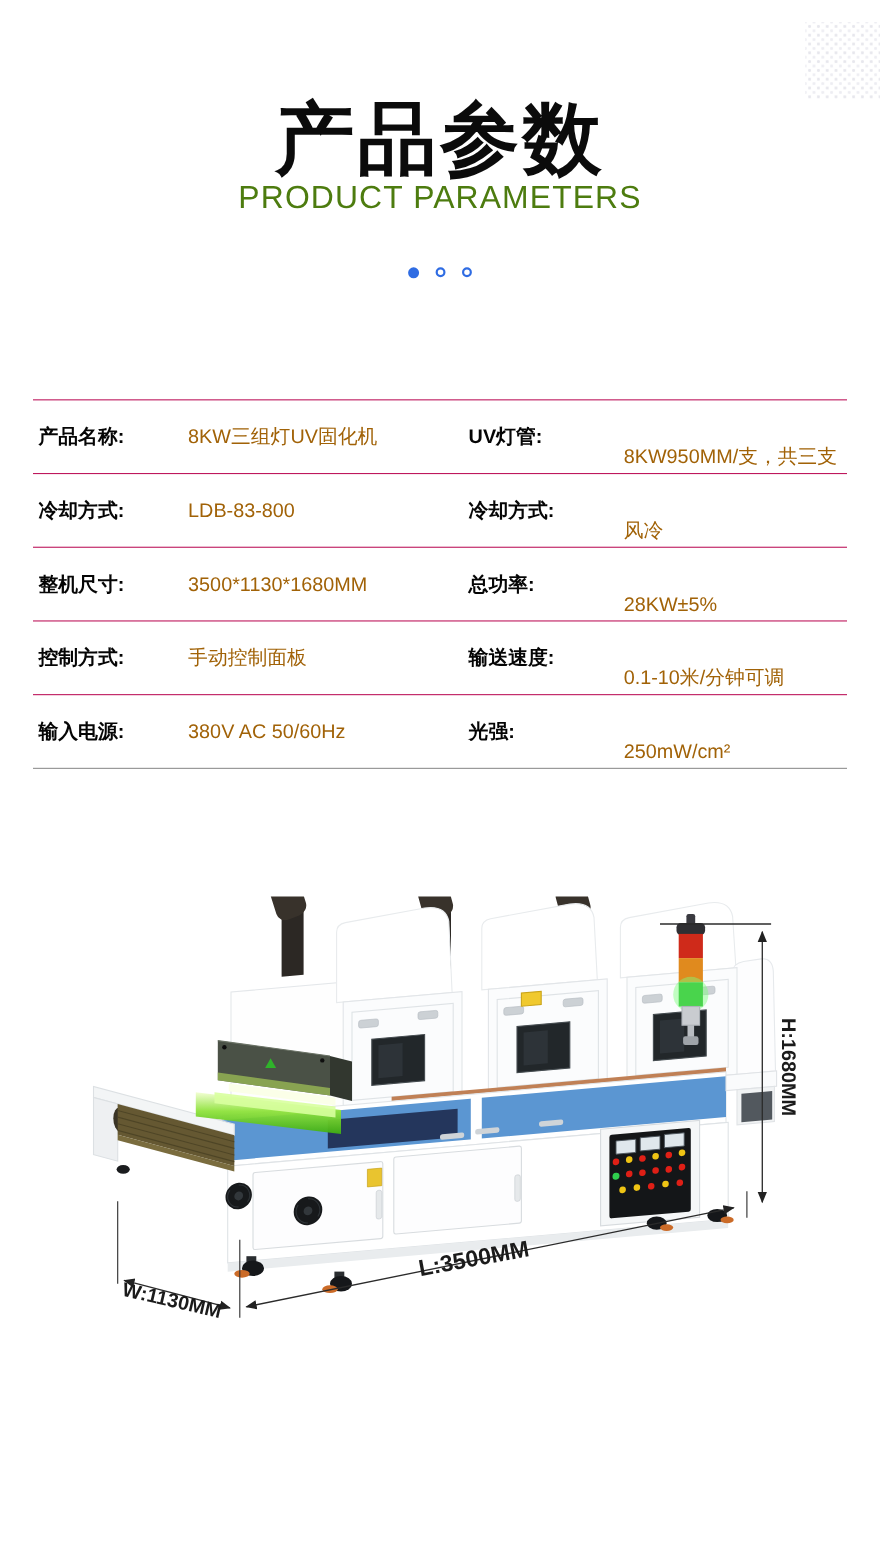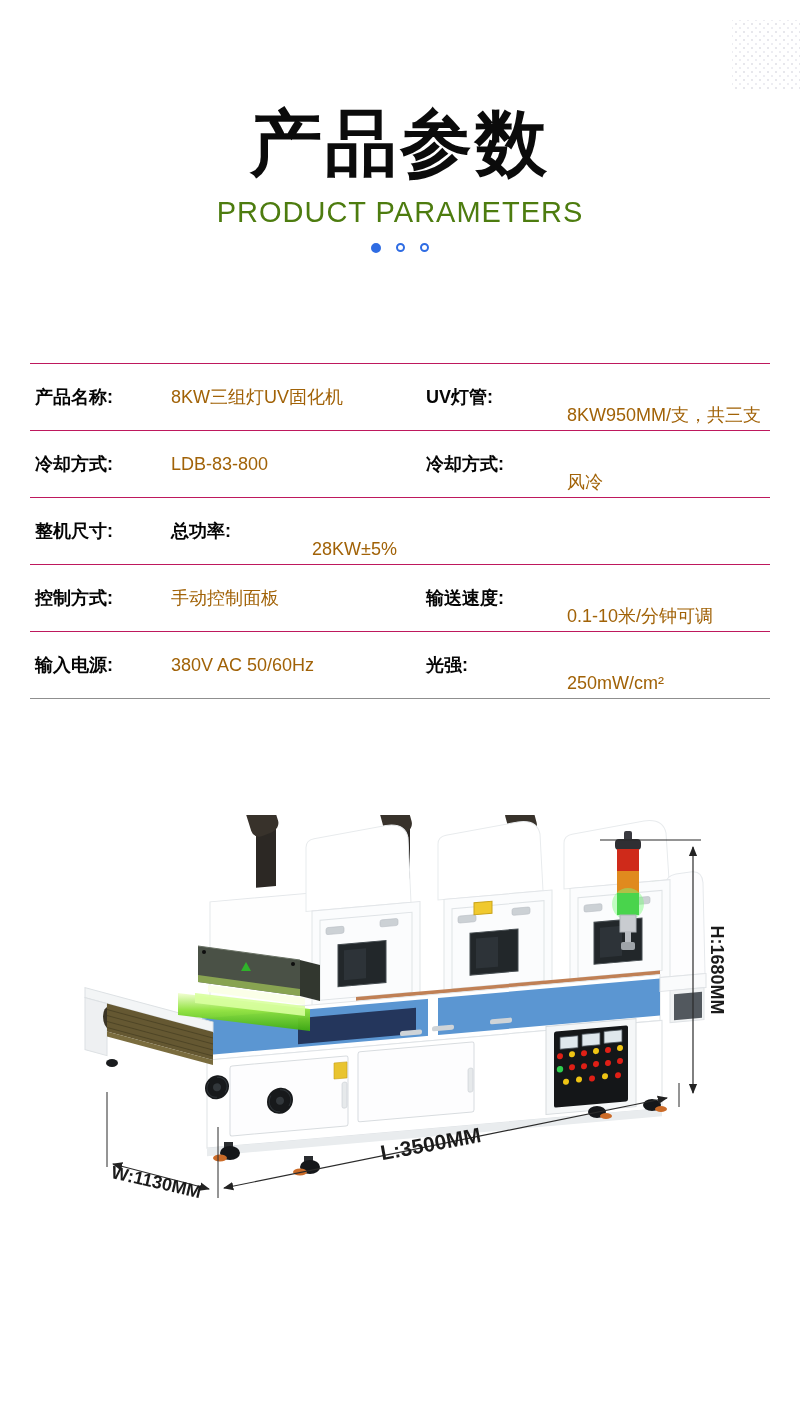--- a/index.html
+++ b/index.html
@@ -13,21 +13,21 @@
     background-image:
       radial-gradient(#e6e6ec 1.2px, transparent 1.4px),
       radial-gradient(#ededf2 1.2px, transparent 1.4px);
     background-size:8px 8px,8px 8px;
     background-position:0 0,4px 4px;
     opacity:.95;
   }
   
   .hero{position:absolute;top:84px;left:0;width:100%;text-align:center;}
   .hero-title{
-    margin:16px;font-size:72px;line-height:86px;font-weight:900;color:#0b0b0b;
+    margin:0;font-size:72px;line-height:86px;font-weight:900;color:#0b0b0b;
     letter-spacing:3px;
   }
   .hero-sub{
     margin:0;margin-top:-6px;font-size:29px;font-weight:400;color:#4d7c0f;
     letter-spacing:1px;
   }
   
   .dots{position:absolute;top:243px;left:0;width:100%;display:flex;justify-content:center;gap:15px;}
   .dot{width:9px;height:9px;border-radius:50%;border:2px solid #2f6ce3;background:#fff;box-sizing:border-box;}
   .dot.active{background:#2f6ce3;border-color:#2f6ce3;width:10px;height:10px;}
@@ -68,20 +68,21 @@
     <span class="c c-value2">8KW950MM/支，共三支</span>
   </div>
   <div class="spec-row">
     <span class="c c-label1">冷却方式:</span>
     <span class="c c-value1">LDB-83-800</span>
     <span class="c c-label2">冷却方式:</span>
     <span class="c c-value2">风冷</span>
   </div>
   <div class="spec-row">
     <span class="c c-label1">整机尺寸:</span>
+    <span class="c c-value1">3500*1130*1680MM</span>
     <span class="c c-label2">总功率:</span>
     <span class="c c-value2">28KW±5%</span>
   </div>
   <div class="spec-row">
     <span class="c c-label1">控制方式:</span>
     <span class="c c-value1">手动控制面板</span>
     <span class="c c-label2">输送速度:</span>
     <span class="c c-value2">0.1-10米/分钟可调</span>
   </div>
   <div class="spec-row">

